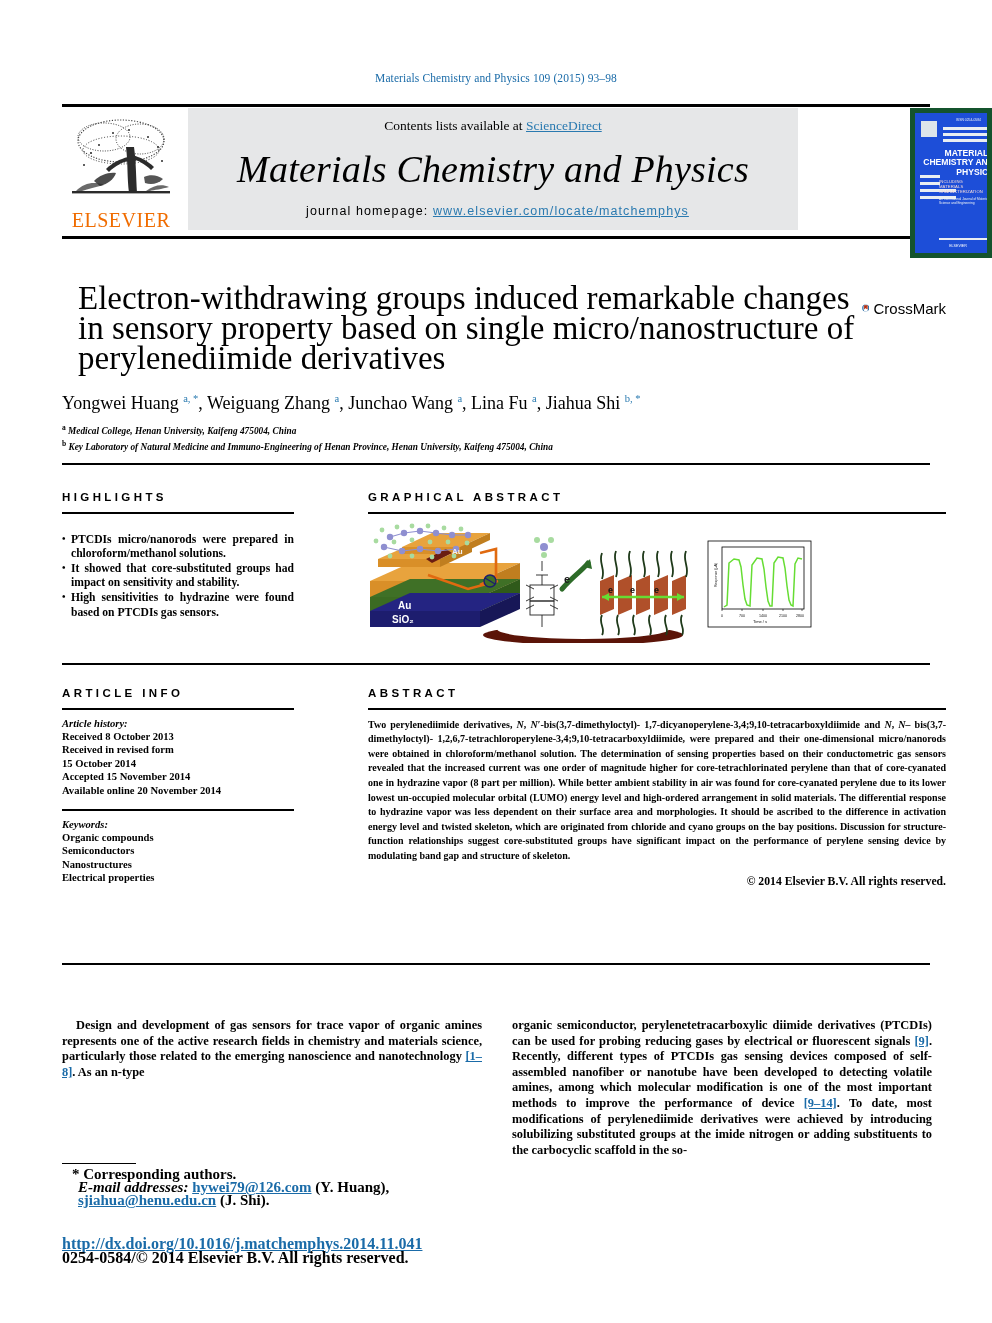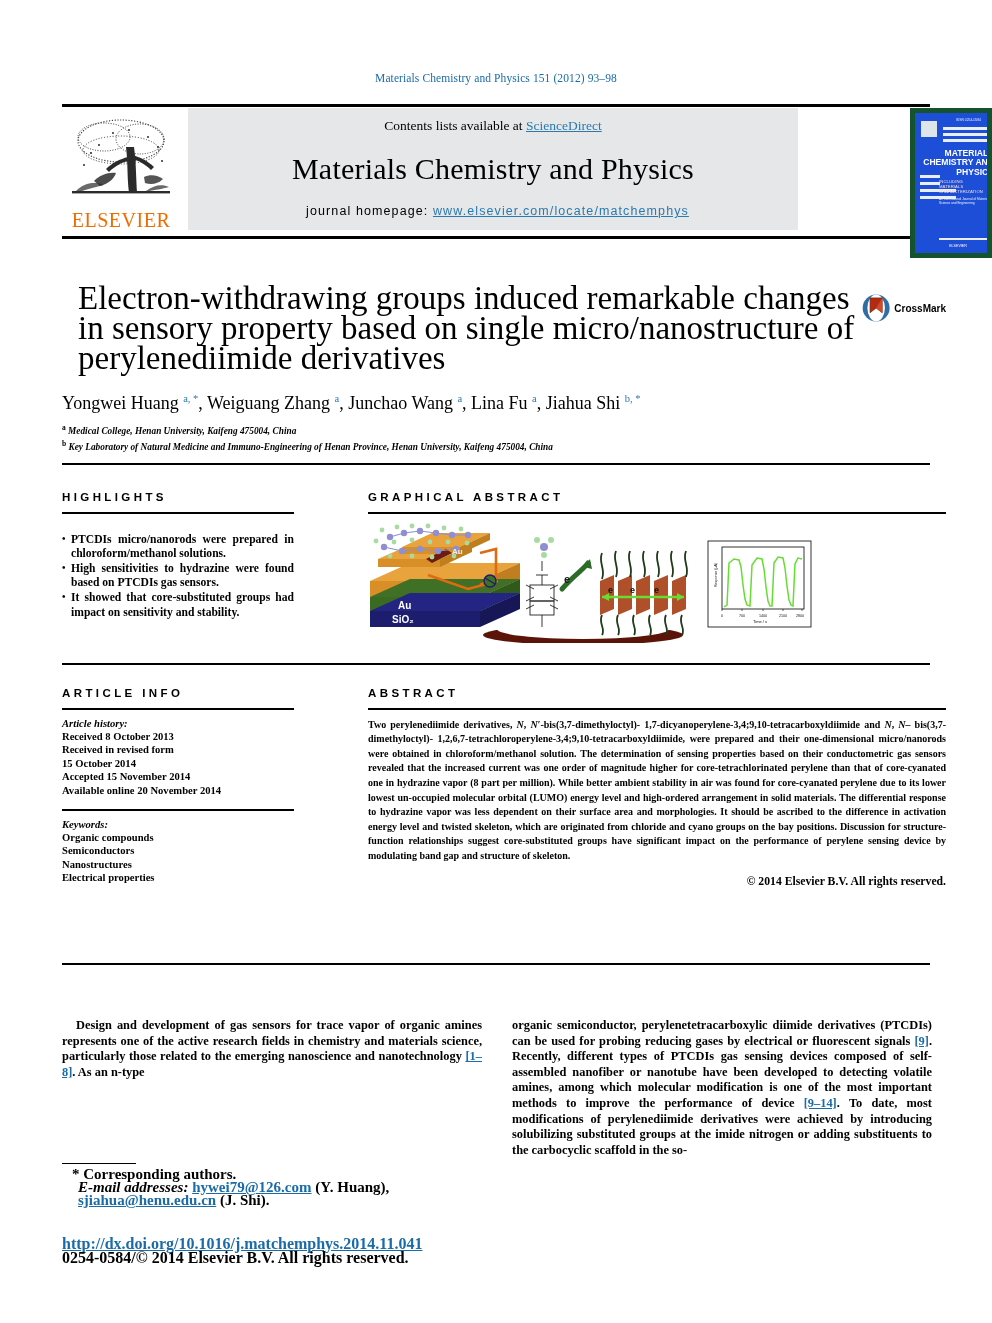--- a/index.html
+++ b/index.html
@@ -36,21 +36,21 @@
     color:#F06C00; line-height:1; margin-top:1px;
   }
   .banner {
     position:absolute; left:126px; top:0; width:610px; height:122px;
     background:#e6e7e8; display:flex; flex-direction:column;
     align-items:center; justify-content:space-between; padding:10px 0 12px 0;
   }
   .banner .contents { font-size:13.5px; font-family:Liberation Serif, serif; }
   .banner .contents .sd { color:#2a7ab0; }
   .banner .jtitle {
-    font-size:30px; font-family:"Liberation Serif", serif; letter-spacing:.2px;
+    font-size:38px; font-family:"Liberation Serif", serif; letter-spacing:.2px;font-style:italic;
   }
   .banner .jhome {
     font-size:12.5px; font-family:"Liberation Sans", sans-serif; letter-spacing:1.1px;padding-left:9px;
   }
   .banner .jhome .url { color:#2a7ab0; }
 
   .cover {
     position:absolute; left:848px; top:0; width:82px; height:150px;
     background:#1d4ed8; border:5px solid #14532d;
     overflow:hidden;
@@ -75,21 +75,21 @@
 
   
   .title {
     position:absolute; left:78px; top:283px; width:790px;
     font-size:33px; line-height:30px; font-family:"Liberation Serif", serif;
   }
   .crossmark {
     position:absolute; left:862px; top:286px; width:84px; height:44px;
     display:flex; align-items:center; gap:4px;
   }
-  .cm-label { font-family:"Liberation Sans", sans-serif; font-size:10px; font-weight:bold; }
+  .cm-label { font-family:"Liberation Sans", sans-serif; font-size:15px; font-weight:normal; }
 
   .authors {
     position:absolute; left:62px; top:388px; width:800px;
     font-size:18px; line-height:22px;
   }
   .authors sup { font-size:10.5px; color:#2a7ab0; vertical-align:super; }
   .affil {
     position:absolute; left:62px; top:422px; width:820px;
     font-size:9.3px; line-height:12.6px; font-style:italic; font-weight:bold;
   }
@@ -143,21 +143,21 @@
     position:absolute; left:62px; top:1237px; width:460px;
     font-size:16px; line-height:14px; font-weight:bold;
   }
   .doi .u { color:#1a6ba8; }
 </style>
 </head>
 <body>
 
 <div class="page">
 
-  <div class="runhead">Materials Chemistry and Physics 151 (2012) 93–98</div>
+  <div class="runhead">Materials Chemistry and Physics 109 (2015) 93–98</div>
 
   <div class="rule-thick" style="left:62px; top:104px; width:868px;"></div>
   <div class="rule-thick" style="left:62px; top:236px; width:868px;"></div>
 
   <div class="masthead">
 
     <div class="elsevier-logo">
       <svg class="tree-svg" viewBox="0 0 110 92">
         <g fill="#2b2b2b">
           <ellipse cx="55" cy="24" rx="43" ry="21" fill="none" stroke="#3a3a3a" stroke-width="1.1" stroke-dasharray="1.2 1.6"></ellipse>
@@ -243,22 +243,22 @@
     <div><sup>b</sup> <span>Key Laboratory of Natural Medicine and Immuno-Engineering of Henan Province, Henan University, Kaifeng 475004, China</span></div>
   </div>
 
   <div class="rule-thin" style="left:62px; top:463px; width:868px; height:2px;"></div>
 
   <div class="colL" style="top:491px;">
     <div class="sec-head">HIGHLIGHTS</div>
     <div class="rule-thin" style="position:relative; left:0; top:9px; width:232px; height:1.6px; background:#000;"></div>
     <ul class="hl-list" style="margin-top:28px;">
       <li>PTCDIs micro/nanorods were prepared in chloroform/methanol solutions.</li>
+      <li>It showed that core-substituted groups had impact on sensitivity and stability.</li>
       <li>High sensitivities to hydrazine were found based on PTCDIs gas sensors.</li>
-      <li>It showed that core-substituted groups had impact on sensitivity and stability.</li>
     </ul>
   </div>
 
   <div class="colR" style="top:491px;">
     <div class="sec-head">GRAPHICAL ABSTRACT</div>
     <div class="rule-thin" style="position:relative; left:0; top:9px; width:578px; height:1.6px; background:#000;"></div>
   </div>
 
   <div class="ga-figure">
     <svg width="455" height="120" viewBox="0 0 455 120">

